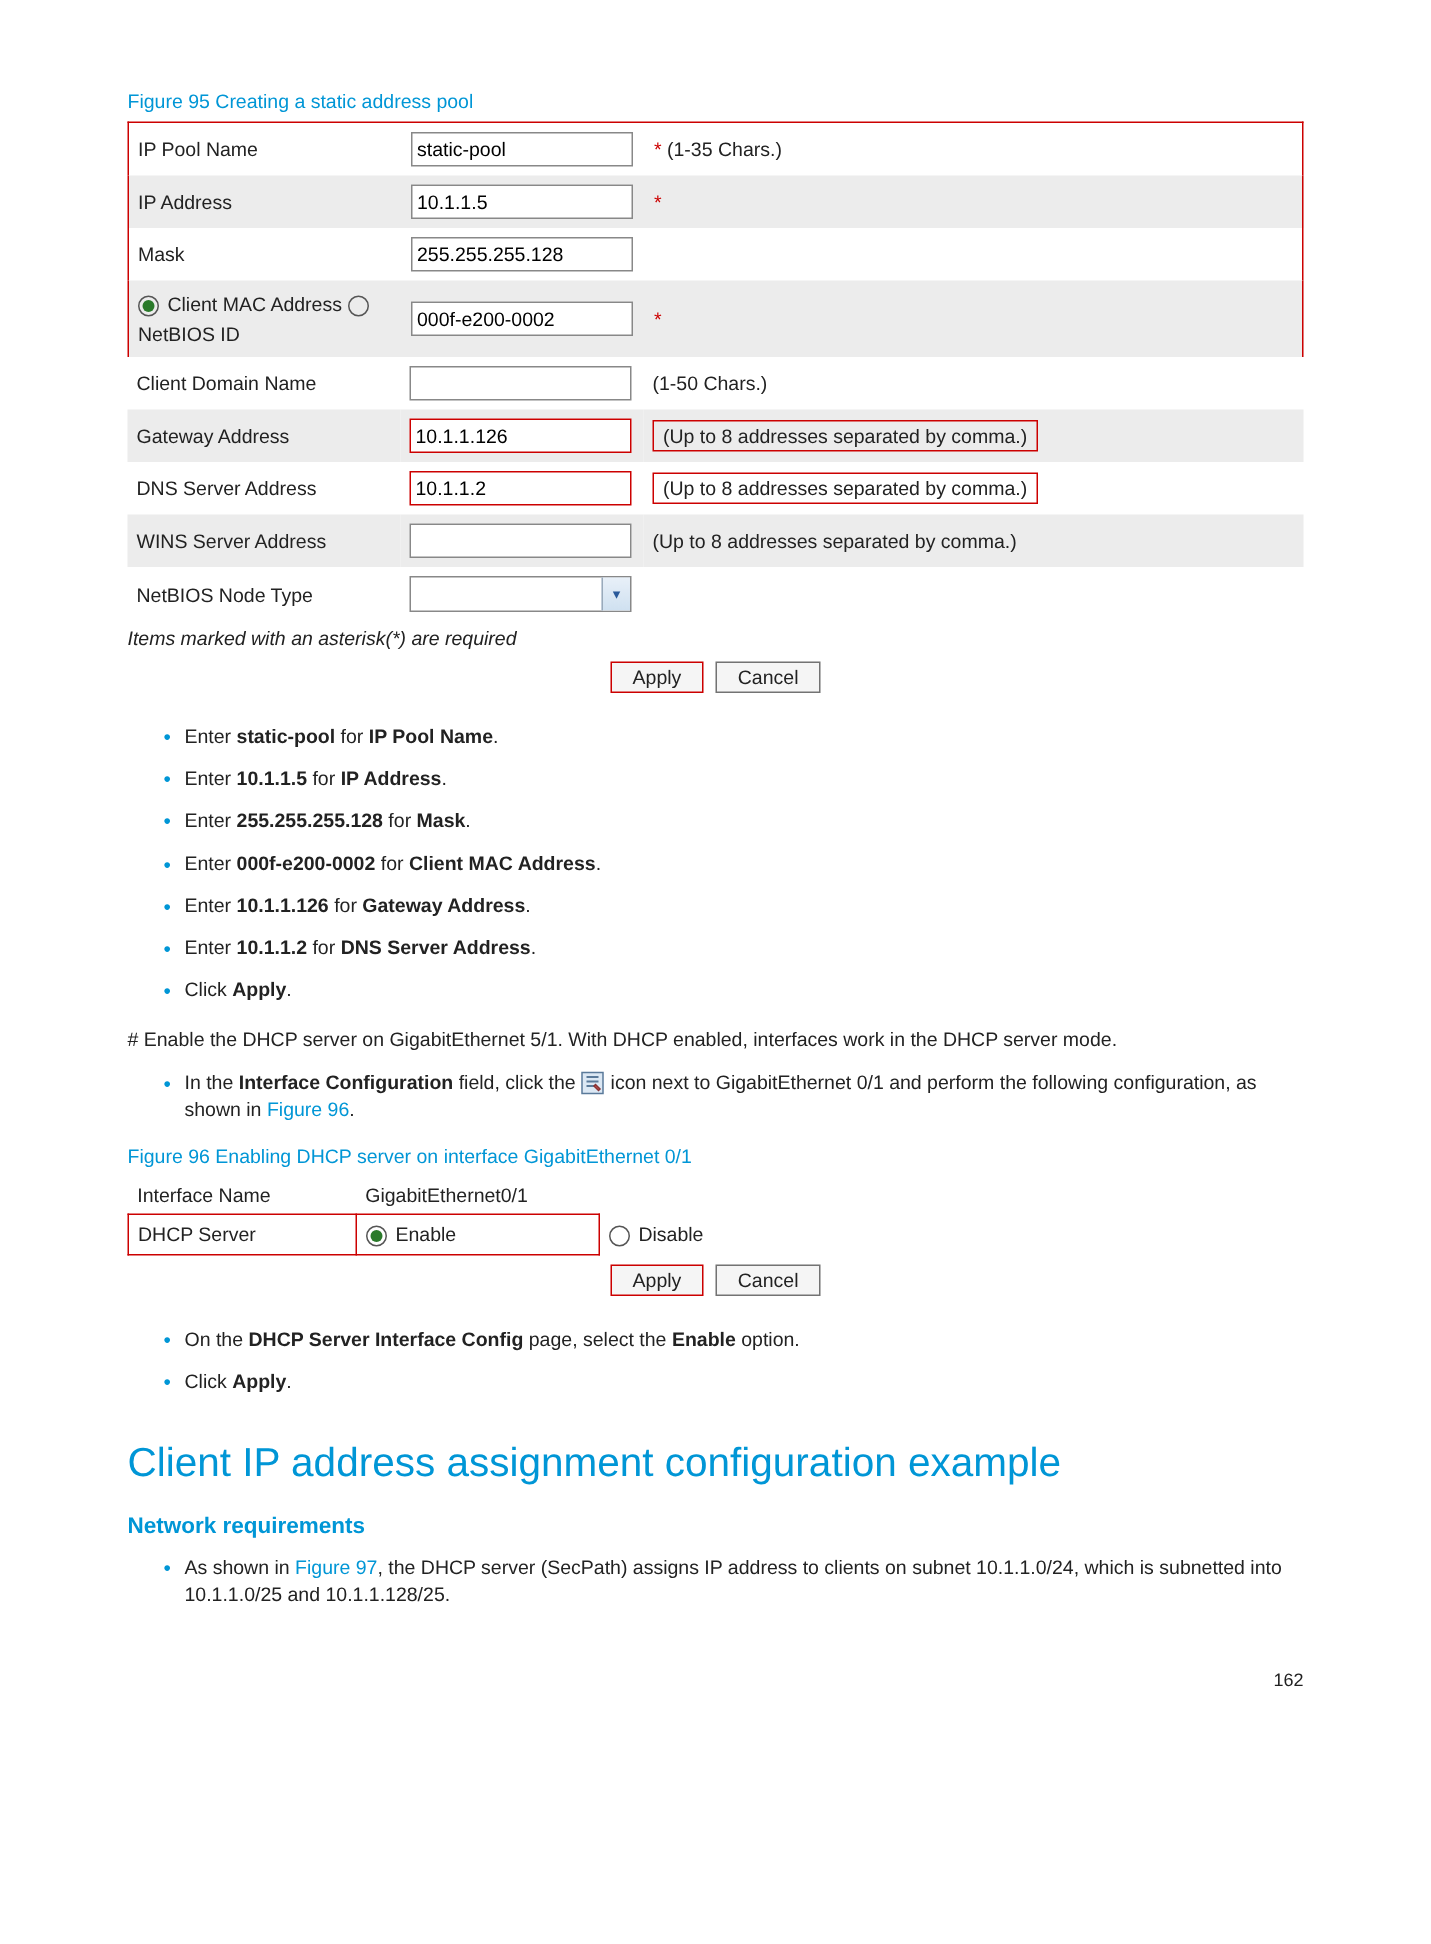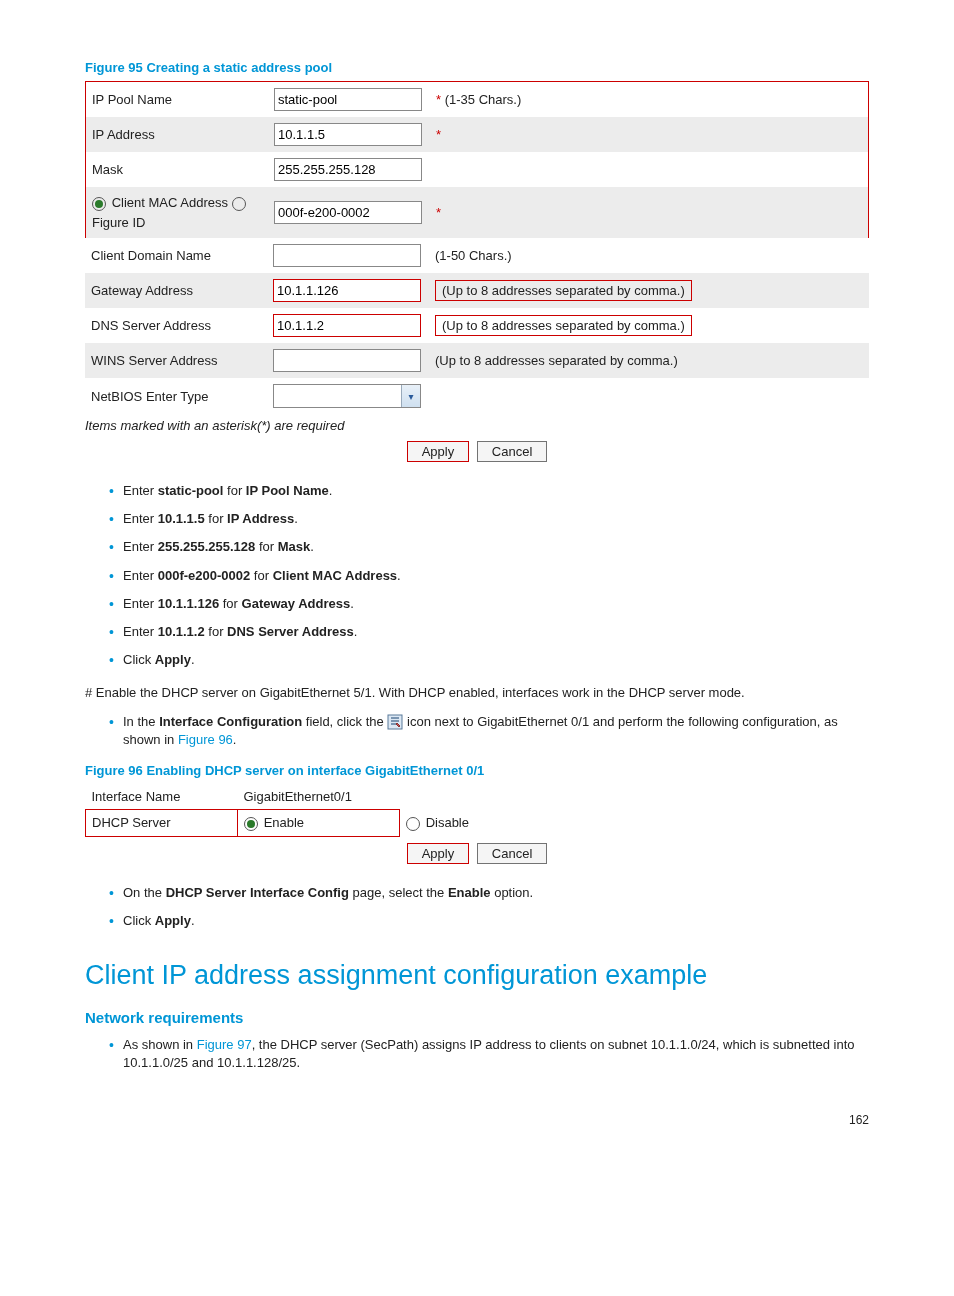--- a/index.html
+++ b/index.html
@@ -6,21 +6,21 @@
     font-family: Arial, Helvetica, sans-serif;
     font-size: 13px;
     color: #222;
     margin: 0;
     padding: 60px 85px 40px 85px;
     width: 954px;
     box-sizing: border-box;
   }
   .fig-caption {
     color: #0096d6;
-    font-weight: bold;
+    font-weight: normal;
     font-size: 13px;
     margin-bottom: 6px;
   }
   .form-table {
     border-collapse: collapse;
     width: 100%;
     font-size: 13px;
   }
   .form-table td {
     padding: 6px 6px;
@@ -135,21 +135,21 @@
     <td class="hint-cell"><span class="star">*</span></td>
   </tr>
   <tr>
     <td class="label-cell">Mask</td>
     <td class="input-cell"><input type="text" value="255.255.255.128" style=""></td>
     <td></td>
   </tr>
   <tr class="shade">
     <td class="label-cell" style="line-height:1.5;">
       <span class="radio on"></span> <span>Client MAC Address</span>
-      <span class="radio"></span> <span>Figure ID</span>
+      <span class="radio"></span> <span>NetBIOS ID</span>
     </td>
     <td class="input-cell"><input type="text" value="000f-e200-0002" style=""></td>
     <td class="hint-cell"><span class="star">*</span></td>
   </tr>
 </tbody>
   </table>
 <table class="form-table">
   <tbody>
       <tr>
     <td class="label-cell">Client Domain Name</td>
@@ -165,21 +165,21 @@
     <td class="label-cell">DNS Server Address</td>
     <td class="input-cell"><input type="text" class="red-box" value="10.1.1.2" style=""></td>
     <td class="hint-cell"><span style="display:inline-block;border:1px solid #c00;padding:2px 6px;">(Up to 8 addresses separated by comma.)</span></td>
   </tr>
   <tr class="shade">
     <td class="label-cell">WINS Server Address</td>
     <td class="input-cell"><input type="text" style=""></td>
     <td class="hint-cell">(Up to 8 addresses separated by comma.)</td>
   </tr>
   <tr>
-    <td class="label-cell">NetBIOS Enter Type</td>
+    <td class="label-cell">NetBIOS Node Type</td>
     <td class="input-cell">
       <span class="select-box"><span class="arrow">▾</span></span>
     </td>
     <td></td>
   </tr>
 </tbody>
   </table>
 <div class="note">Items marked with an asterisk(*) are required</div>
 <div class="btn-row">
   <span class="btn red">Apply</span>

